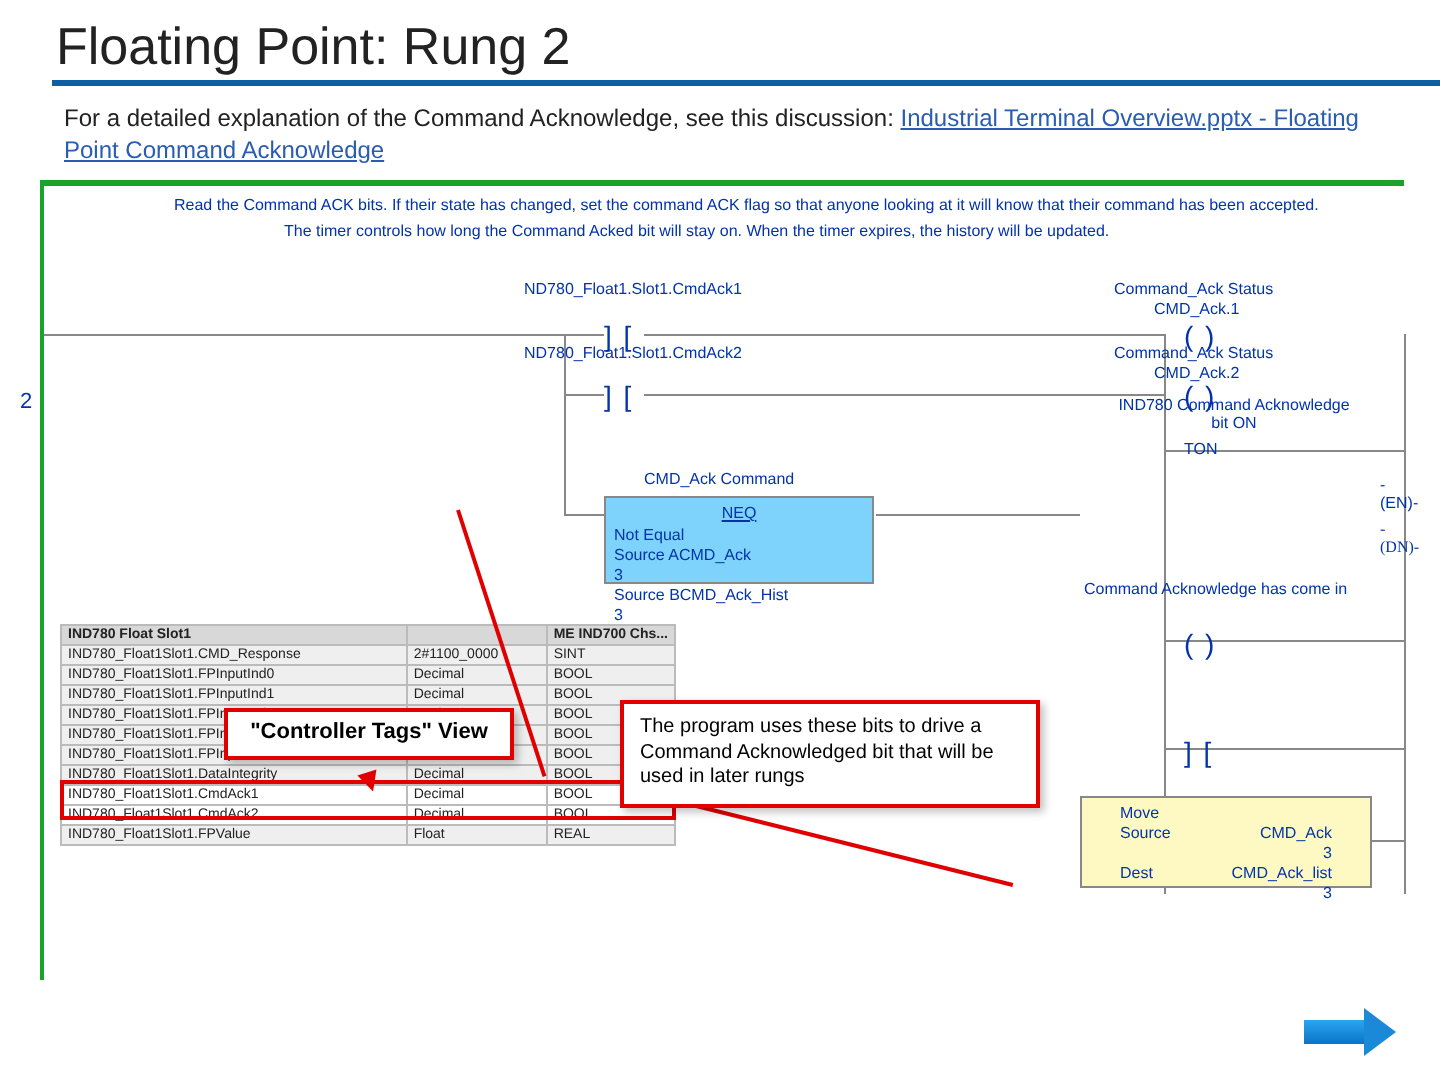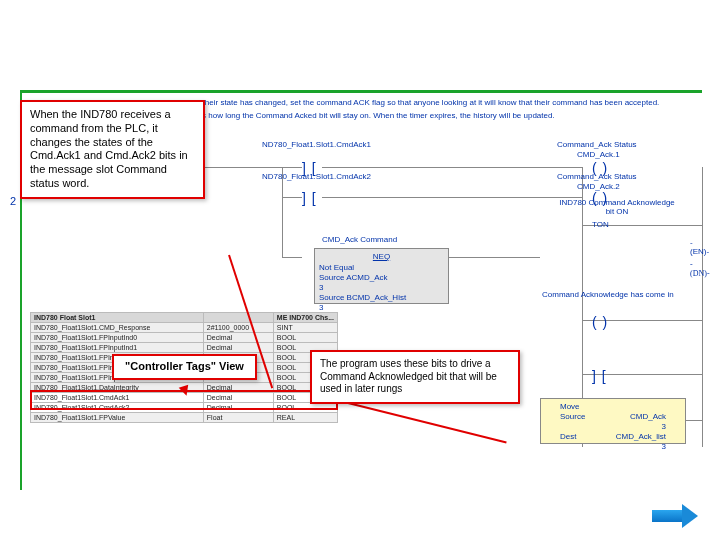--- a/index.html
+++ b/index.html
@@ -44,22 +44,22 @@
   .r1 { left:570px; top:70px; }
   .r1l1 { position:absolute; left:535px; top:50px; font-size:8px; color:#0233aa; }
   .r1l2 { position:absolute; left:555px; top:60px; font-size:8px; color:#0233aa; }
   .r2 { left:570px; top:100px; }
   .r2l1 { position:absolute; left:535px; top:82px; font-size:8px; color:#0233aa; }
   .r2l2 { position:absolute; left:555px; top:92px; font-size:8px; color:#0233aa; }
   .r3l1 { position:absolute; left:535px; top:108px; font-size:8px; color:#0233aa; text-align:center; width:120px;}
 
   
   .neq {
-    position:absolute; left:280px; top:158px; width:135px; height:56px;
-    border:1px solid #888; background:#e5e5e5; font-size:8px; color:#0233aa; padding:3px 4px;margin-left:12px;
+    position:absolute; left:280px; top:158px; width:135px; height:44px;
+    border:1px solid #888; background:#7dd3fc; font-size:8px; color:#0233aa; padding:3px 4px;
   }
   .neq-title { position:absolute; left:300px; top:145px; font-size:8px; color:#0233aa; }
   .neq .row { display:flex; margin-top:1px;}
   .neq .hdr { text-align:center; margin-bottom:2px; text-decoration:underline; }
 
   
   .ton {
     position:absolute; left:518px; top:140px; width:145px; height:56px;
     border:1px solid #888; background:#fff; font-size:8px; color:#0233aa; padding:3px 4px;
   }
@@ -121,21 +121,30 @@
   }
   .big-arrow .shaft { position:absolute; left:0; top:6px; width:30px; height:12px; background:linear-gradient(#2aa6ef,#0a74c8); }
   .big-arrow .head { position:absolute; left:30px; top:0; width:0; height:0; border-top:12px solid transparent; border-bottom:12px solid transparent; border-left:16px solid #1a8ad8; }
 
 </style>
 </head>
 <body>
 
 <div class="slide">
 
-
+  <div class="title-bar">
+    <div class="title-gradient"></div>
+    <div class="title-text">Floating Point: Rung 2</div>
+    <div class="title-underline"></div>
+  </div>
+
+  <div class="intro">
+    <span>For a detailed explanation of the Command Acknowledge, see this discussion: </span>
+    <a href="#">Industrial Terminal Overview.pptx - Floating Point Command Acknowledge</a>
+  </div>
 
   <div class="diagram-area">
     <div class="green-top"></div>
 
     <div class="instruction">
       <div>Read the Command ACK bits. If their state has changed, set the command ACK flag so that anyone looking at it will know that their command has been accepted.</div>
       <div class="line2">The timer controls how long the Command Acked bit will stay on. When the timer expires, the history will be updated.</div>
     </div>
 
     <div class="rung-num">2</div>
@@ -277,21 +286,20 @@
         </tbody>
     </table>
     <div class="red-box rb1"></div>
 
     <div class="arrow-line-red arr1-line"></div>
     <div class="arrow-red arr1-head"></div>
     <div class="arrow-line-red arr2-line"></div>
     <div class="arrow-red arr2-head"></div>
   </div>
 
-  <div class="callout cb-left">When the IND780 receives a command from the PLC, it changes the states of the Cmd.Ack1 and Cmd.Ack2 bits in the message slot Command status word.</div>
   <div class="callout cb-tags">"Controller Tags" View</div>
   <div class="callout cb-prog">The program uses these bits to drive a Command Acknowledged bit that will be used in later rungs</div>
 
 
   <div class="big-arrow">
     <div class="shaft"></div>
     <div class="head"></div>
   </div>
 
 </div>

